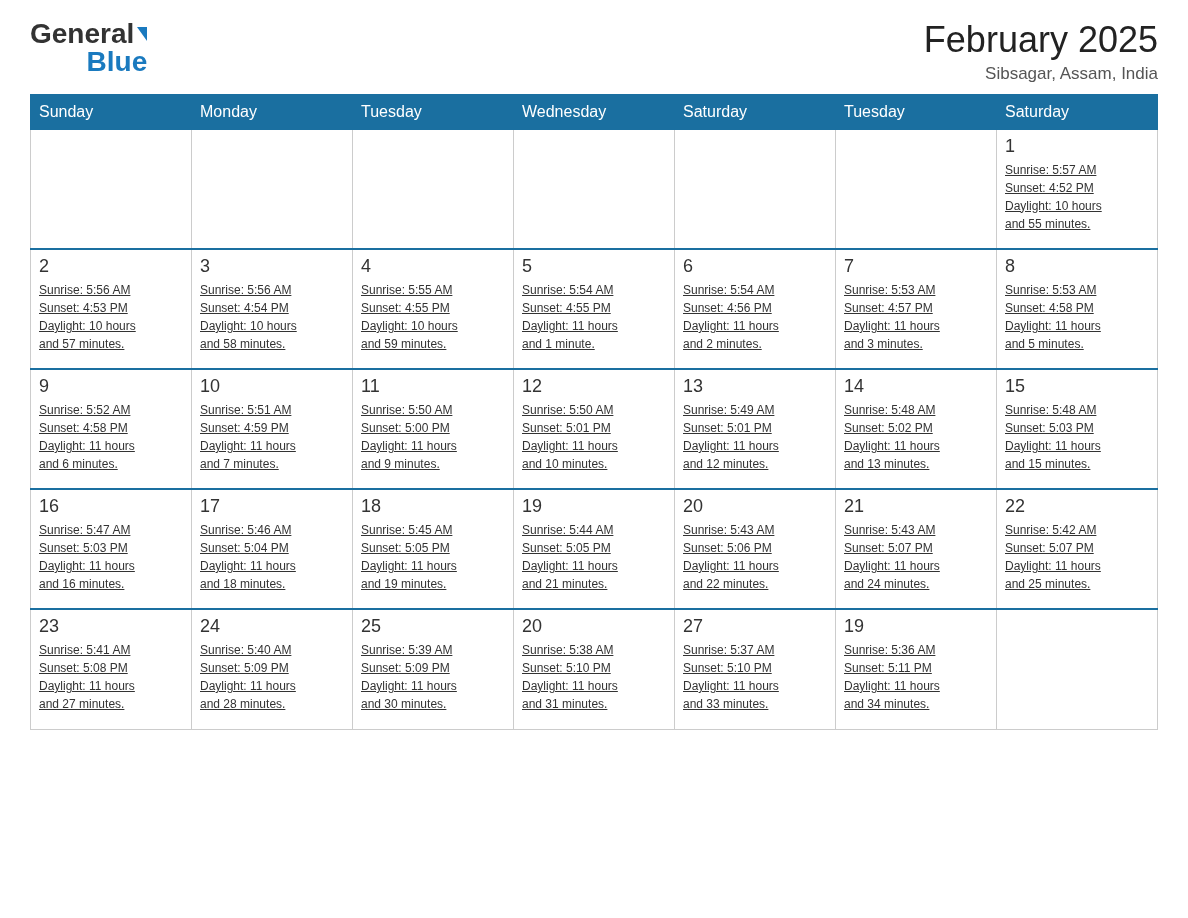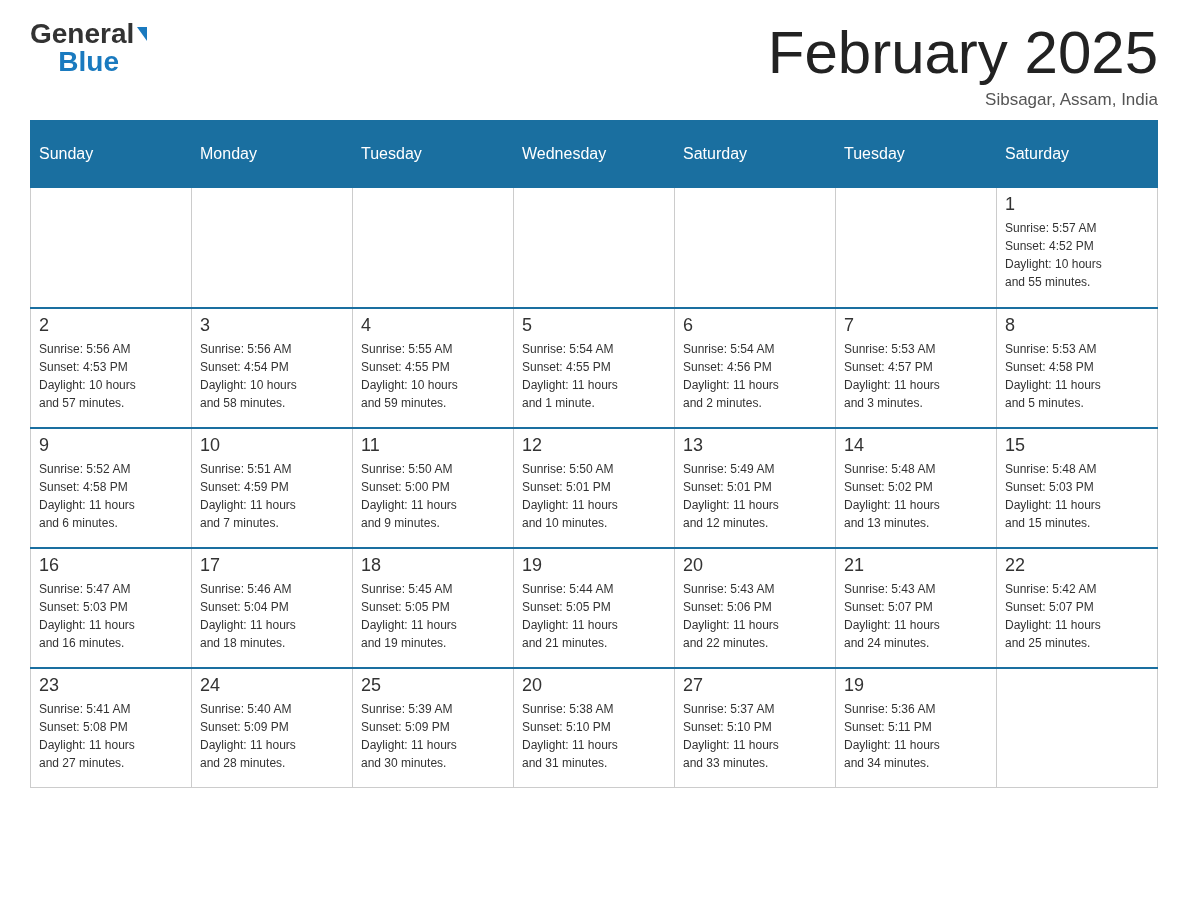--- a/index.html
+++ b/index.html
@@ -12,21 +12,21 @@
     }
     .header {
       display: flex;
       justify-content: space-between;
       align-items: flex-start;
       margin-bottom: 10px;
     }
     .logo {
       display: flex;
       flex-direction: column;
-      align-items: center;
+      align-items: flex-end;
     }
     .logo-general {
       font-size: 28px;
       font-weight: bold;
       color: #333;
       line-height: 1;
     }
     .logo-blue {
       font-size: 28px;
       font-weight: bold;
@@ -39,39 +39,39 @@
       height: 0;
       border-left: 10px solid transparent;
       border-top: 14px solid #1a7abf;
       margin-left: 3px;
       vertical-align: middle;
     }
     .title-section {
       text-align: right;
     }
     .month-title {
-      font-size: 60px;
+      font-size: 36px;
       font-weight: normal;
       color: #222;
       line-height: 1.1;
     }
     .location {
       font-size: 17px;
       color: #555;
       margin-top: 4px;
     }
     .calendar {
       width: 100%;
       border-collapse: collapse;
       margin-top: 10px;
     }
     .calendar th {
       background-color: #1a6fa0;
       color: #fff;
-      padding: 24px 8px;
+      padding: 8px 8px;
       text-align: left;
       font-size: 16px;
       font-weight: normal;
       border: 1px solid #1a6fa0;
     }
     .calendar td {
       border: 1px solid #ccc;
       vertical-align: top;
       padding: 6px 8px;
       width: 14.28%;
@@ -82,20 +82,21 @@
       font-size: 18px;
       color: #333;
       font-weight: normal;
       display: block;
       margin-bottom: 4px;
     }
     .day-info {
       font-size: 12px;
       color: #333;
       line-height: 1.5;
+      text-decoration: underline;
     }
     .empty-cell {
       background: #fff;
     }
     .row-border td {
       border-top: 2px solid #1a6fa0;
     }
   </style>
 </head>
 <body>

